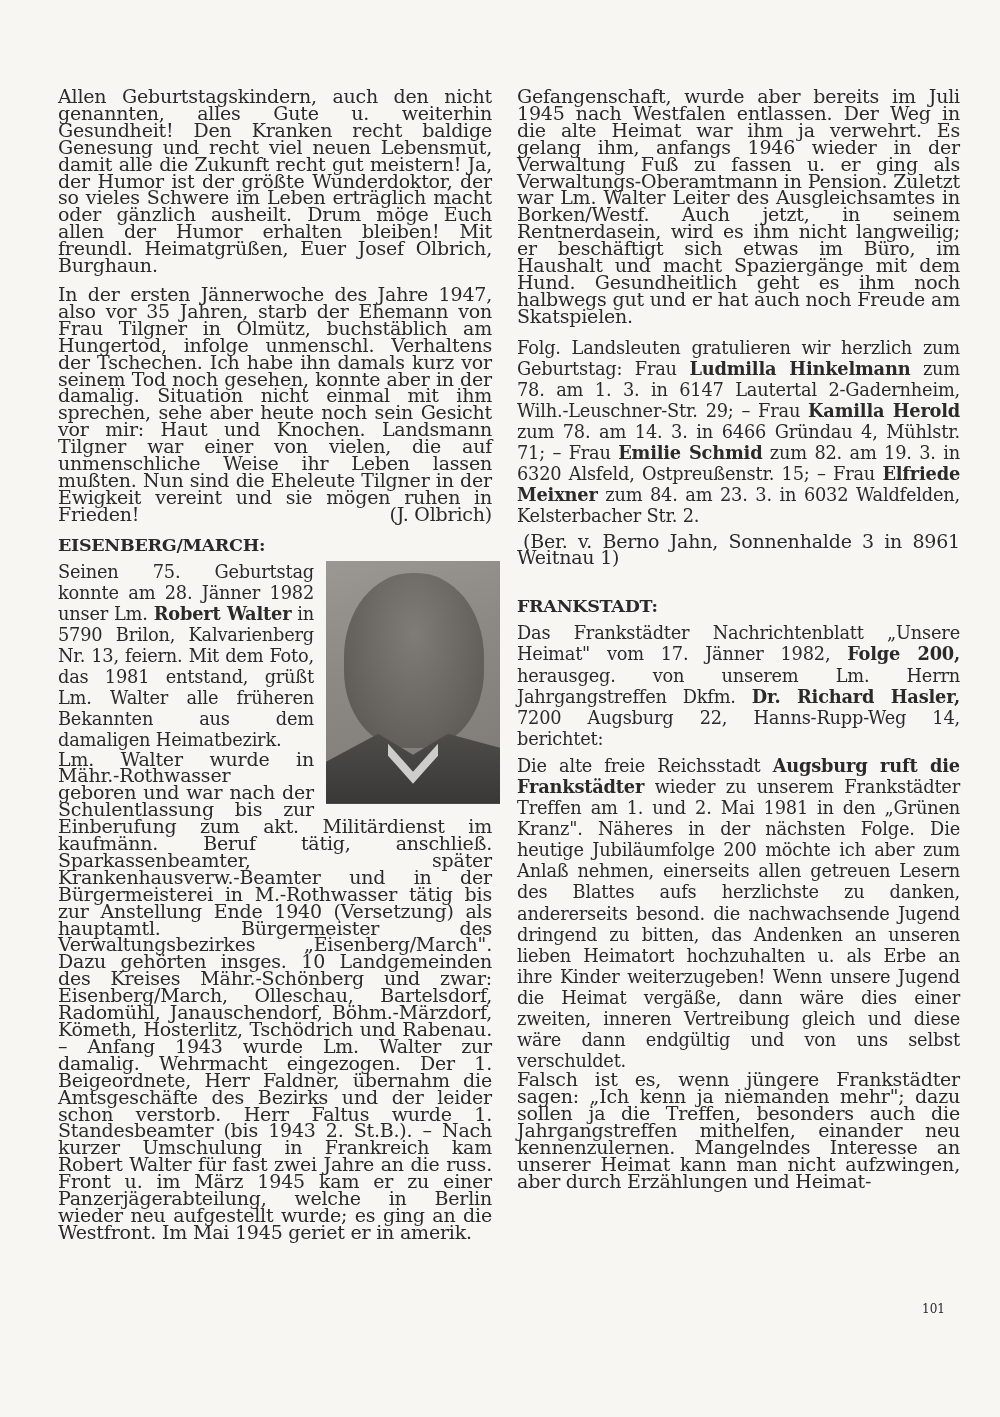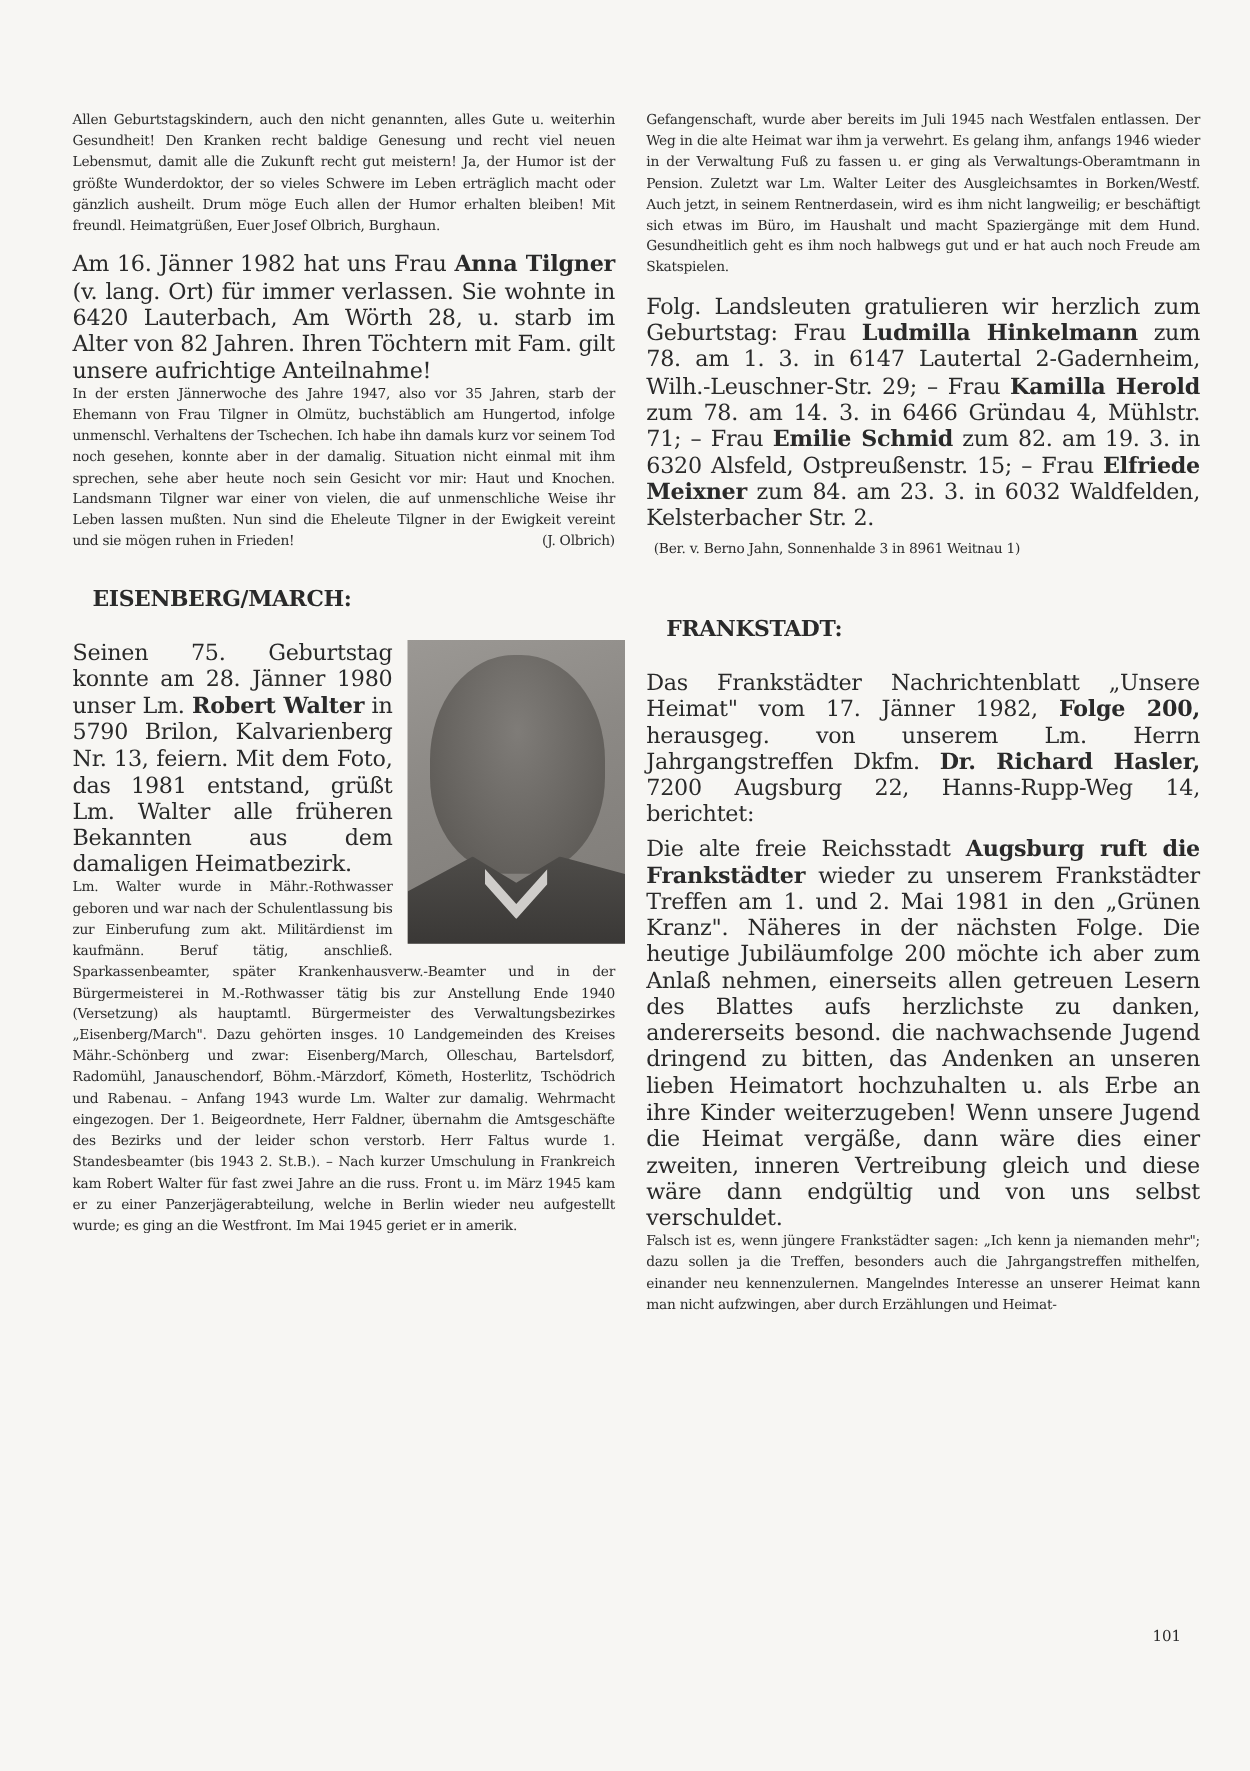--- a/index.html
+++ b/index.html
@@ -11,28 +11,28 @@
     position: relative;
     overflow: hidden;
   }
   .col {
     position: absolute;
     top: 88px;
   }
   .col-left { left: 58px; width: 434px; }
   .col-right { left: 517px; width: 443px; }
   p { margin: 0; text-align: justify; }
-  .small { font-size: 11px; line-height: 16.9px; letter-spacing: -0.2px; }
+  .small { font-size: 19px; line-height: 16.9px; letter-spacing: -0.2px; }
   .large { font-size: 17.8px; line-height: 21.1px; letter-spacing: -0.2px; }
   .heading {
     font-family: "DejaVu Serif", "Liberation Serif", serif;
     font-weight: bold;
     font-size: 17.5px;
     letter-spacing: -0.3px;
-    margin: 16px;
+    margin: 0;
   }
   b { font-weight: bold; }
   .right-align { float: right; }
   .photo {
     float: right;
     width: 174px; height: 243px;
     margin: 0 -8px 0 12px;
     background:
       radial-gradient(ellipse 52% 40% at 52% 38%, #7a7773 0%, #6b6864 55%, rgba(0,0,0,0) 70%),
       linear-gradient(160deg, #9b9894 0%, #8c8985 40%, #7d7a76 100%);
@@ -61,31 +61,30 @@
   .gap-s { height: 6px; }
   .gap-m { height: 12px; }
   .gap-l { height: 30px; }
 </style>
 </head>
 <body>
 
 <div class="col col-left">
   <p class="small">Allen Geburtstagskindern, auch den nicht genannten, alles Gute u. weiterhin Gesundheit! Den Kranken recht baldige Genesung und recht viel neuen Lebensmut, damit alle die Zukunft recht gut meistern! Ja, der Humor ist der größte Wunderdoktor, der so vieles Schwere im Leben erträglich macht oder gänzlich ausheilt. Drum möge Euch allen der Humor erhalten bleiben! Mit freundl. Heimatgrüßen, Euer Josef Olbrich, Burghaun.</p>
   <div class="gap-m"></div>
-  <p class="large"><span>Am 16. Jänner 1982 hat uns Frau </span><b>Anna Tilgner</b><span> (v. lang. Ort) für immer verlassen. Sie wohnte in 6420 Lauterbach, Am Wörth 28, u. starb im Alter von 82 Jahren. Ihren Töchtern mit Fam. gilt unsere aufrichtige Anteilnahme!</span></p>
   <p class="small"><span>In der ersten Jännerwoche des Jahre 1947, also vor 35 Jahren, starb der Ehemann von Frau Tilgner in Olmütz, buchstäblich am Hungertod, infolge unmenschl. Verhaltens der Tschechen. Ich habe ihn damals kurz vor seinem Tod noch gesehen, konnte aber in der damalig. Situation nicht einmal mit ihm sprechen, sehe aber heute noch sein Gesicht vor mir: Haut und Knochen. Landsmann Tilgner war einer von vielen, die auf unmenschliche Weise ihr Leben lassen mußten. Nun sind die Eheleute Tilgner in der Ewigkeit vereint und sie mögen ruhen in Frieden!</span> <span class="right-align">(J. Olbrich)</span></p>
   <div class="gap-m" style="clear:both;"></div>
   <h2 class="heading">EISENBERG/MARCH:</h2>
   <div class="gap-s"></div>
   <div class="photo" title="Portrait photo of Robert Walter">
     <div class="head"></div>
     <div class="suit"></div>
     <div class="collar"></div>
   </div>
-  <p class="large"><span>Seinen 75. Geburtstag konnte am 28. Jänner 1980 unser Lm. </span><b>Robert Walter</b><span> in 5790 Brilon, Kalvarienberg Nr. 13, feiern. Mit dem Foto, das 1981 entstand, grüßt Lm. Walter alle früheren Bekannten aus dem damaligen Heimatbezirk.</span></p>
+  <p class="large"><span>Seinen 75. Geburtstag konnte am 28. Jänner 1982 unser Lm. </span><b>Robert Walter</b><span> in 5790 Brilon, Kalvarienberg Nr. 13, feiern. Mit dem Foto, das 1981 entstand, grüßt Lm. Walter alle früheren Bekannten aus dem damaligen Heimatbezirk.</span></p>
   <p class="small">Lm. Walter wurde in Mähr.-Rothwasser geboren und war nach der Schulentlassung bis zur Einberufung zum akt. Militärdienst im kaufmänn. Beruf tätig, anschließ. Sparkassenbeamter, später Krankenhausverw.-Beamter und in der Bürgermeisterei in M.-Rothwasser tätig bis zur Anstellung Ende 1940 (Versetzung) als hauptamtl. Bürgermeister des Verwaltungsbezirkes „Eisenberg/March". Dazu gehörten insges. 10 Landgemeinden des Kreises Mähr.-Schönberg und zwar: Eisenberg/March, Olleschau, Bartelsdorf, Radomühl, Janauschendorf, Böhm.-Märzdorf, Kömeth, Hosterlitz, Tschödrich und Rabenau. – Anfang 1943 wurde Lm. Walter zur damalig. Wehrmacht eingezogen. Der 1. Beigeordnete, Herr Faldner, übernahm die Amtsgeschäfte des Bezirks und der leider schon verstorb. Herr Faltus wurde 1. Standesbeamter (bis 1943 2. St.B.). – Nach kurzer Umschulung in Frankreich kam Robert Walter für fast zwei Jahre an die russ. Front u. im März 1945 kam er zu einer Panzerjägerabteilung, welche in Berlin wieder neu aufgestellt wurde; es ging an die Westfront. Im Mai 1945 geriet er in amerik.</p>
 </div>
 
 <div class="col col-right">
   <p class="small">Gefangenschaft, wurde aber bereits im Juli 1945 nach Westfalen entlassen. Der Weg in die alte Heimat war ihm ja verwehrt. Es gelang ihm, anfangs 1946 wieder in der Verwaltung Fuß zu fassen u. er ging als Verwaltungs-Oberamtmann in Pension. Zuletzt war Lm. Walter Leiter des Ausgleichsamtes in Borken/Westf. Auch jetzt, in seinem Rentnerdasein, wird es ihm nicht langweilig; er beschäftigt sich etwas im Büro, im Haushalt und macht Spaziergänge mit dem Hund. Gesundheitlich geht es ihm noch halbwegs gut und er hat auch noch Freude am Skatspielen.</p>
   <div class="gap-m"></div>
   <p class="large"><span>Folg. Landsleuten gratulieren wir herzlich zum Geburtstag: Frau </span><b>Ludmilla Hinkelmann</b><span> zum 78. am 1. 3. in 6147 Lautertal 2-Gadernheim, Wilh.-Leuschner-Str. 29; – Frau </span><b>Kamilla Herold</b><span> zum 78. am 14. 3. in 6466 Gründau 4, Mühlstr. 71; – Frau </span><b>Emilie Schmid</b><span> zum 82. am 19. 3. in 6320 Alsfeld, Ostpreußenstr. 15; – Frau </span><b>Elfriede Meixner</b><span> zum 84. am 23. 3. in 6032 Waldfelden, Kelsterbacher Str. 2.</span></p>
   <div class="gap-s"></div>
   <p class="small" style="text-indent:6px;">(Ber. v. Berno Jahn, Sonnenhalde 3 in 8961 Weitnau 1)</p>
   <div class="gap-l"></div>

